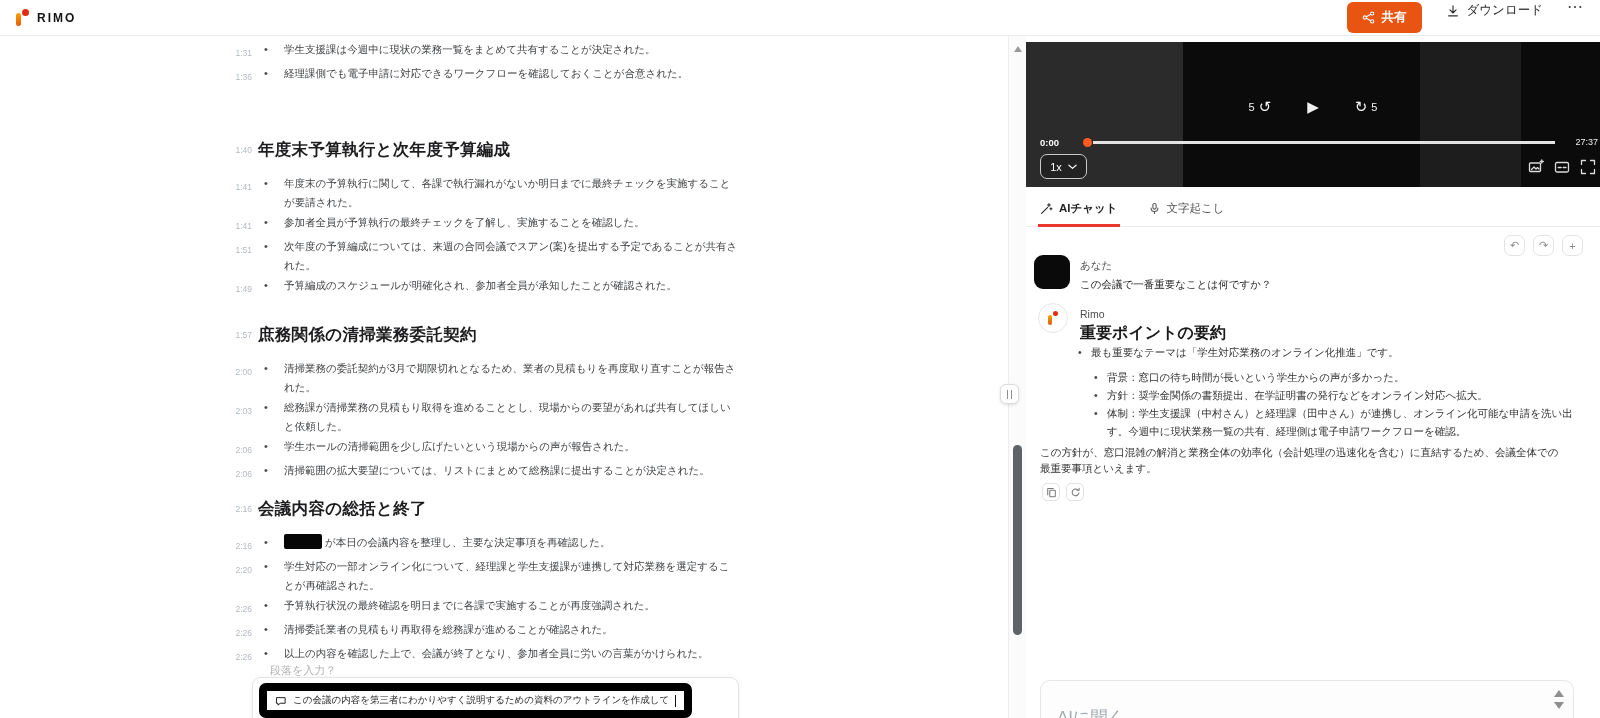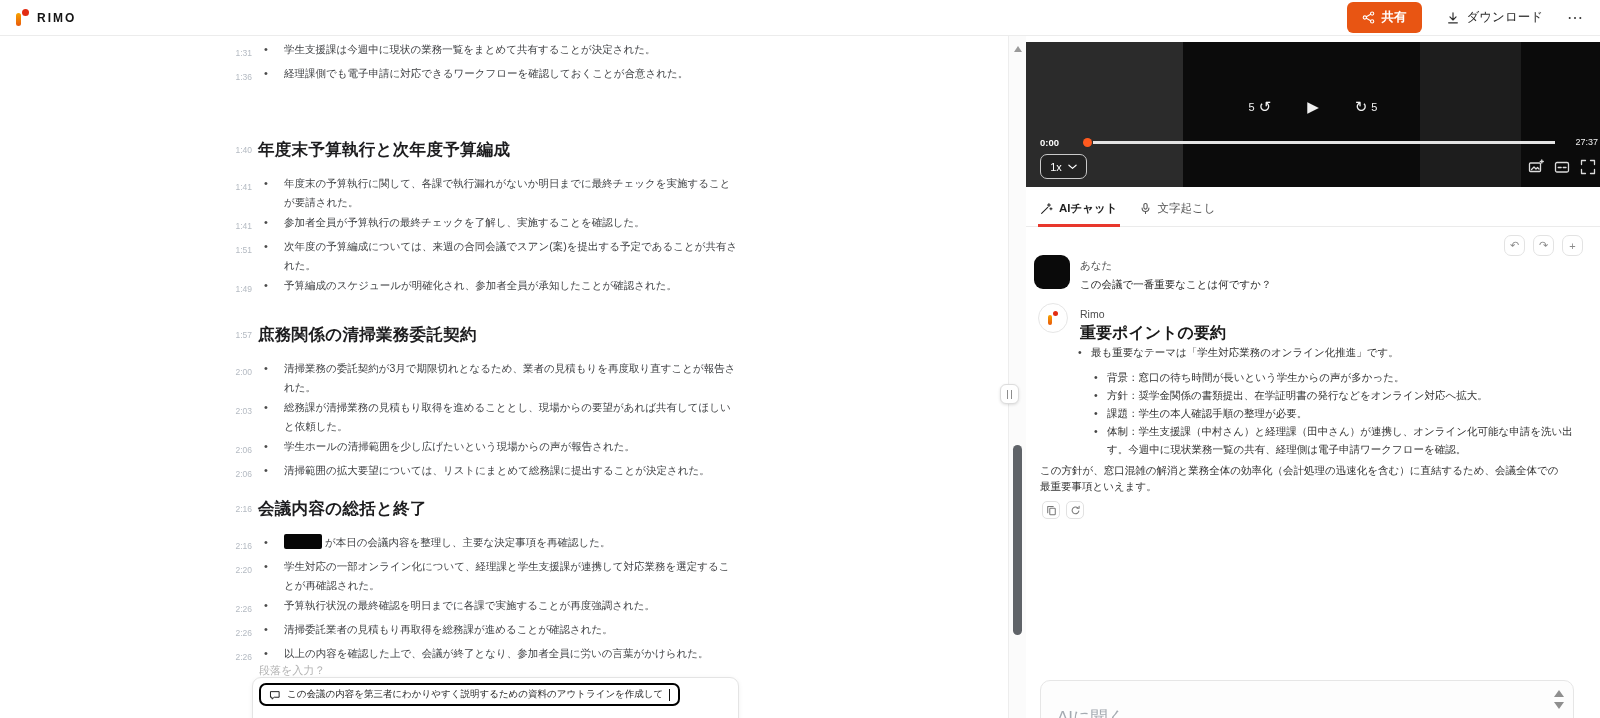--- a/index.html
+++ b/index.html
@@ -9,40 +9,40 @@
   svg{display:block}
   .ico{fill:none;stroke:currentColor;stroke-width:1.3;stroke-linecap:round;stroke-linejoin:round}
 
   
   .hdr{position:absolute;left:0;top:0;width:1600px;height:36px;background:#fff;border-bottom:1px solid #ececec;display:flex;align-items:center;padding:0 16px;z-index:9}
   .logo{display:flex;align-items:center;gap:7px;cursor:pointer}
   .logo-mark{position:relative;width:14px;height:17px}
   .logo-mark .bar{position:absolute;left:0;bottom:0;width:5px;height:13px;border-radius:3px;background:linear-gradient(180deg,#f7a400,#e8590c)}
   .logo-mark .dot{position:absolute;right:1px;top:0;width:7px;height:7px;border-radius:50%;background:#e32c12}
   .logo-text{font-size:12px;font-weight:700;letter-spacing:2px;color:#141414}
-  .hdr-actions{margin-left:auto;display:flex;align-items:center;gap:24px}
+  .hdr-actions{margin-left:auto;display:flex;align-items:flex-start;gap:24px}
   .btn-share{display:flex;align-items:center;gap:7px;background:#e85513;color:#fff;border:none;border-radius:6px;padding:7px 15px;font-size:12.5px;font-weight:600;cursor:pointer}
   .btn-download{display:flex;align-items:center;gap:7px;background:none;border:none;color:#2d2d2d;font-size:12.5px;cursor:pointer}
   .btn-more{background:none;border:none;font-size:16px;letter-spacing:1px;color:#444;cursor:pointer;line-height:10px}
 
   
   .doc-pane{position:absolute;left:0;top:36px;width:1008px;height:682px;background:#fff;overflow:hidden}
   .blk{position:absolute;left:230px;width:508px}
   .nrow{display:flex;font-size:10.5px;line-height:19px;color:#3d3f42;margin-bottom:1px}
   .nrow .t{flex:none;width:22px;text-align:right;font-size:8.5px;color:#b4bac2;padding-top:4px;cursor:pointer}
   .nrow .d{flex:none;width:10px;margin-left:9px;color:#4a4a4a;text-align:center}
   .nrow .d::before{content:"•";font-size:11px}
   .nrow .x{flex:1;margin-left:13px;cursor:text}
   .sec-h{display:flex;margin-bottom:12px;height:26px}
   .sec-h .t{flex:none;width:22px;text-align:right;font-size:8.5px;color:#b4bac2;padding-top:9px;cursor:pointer}
   .sec-h h2{font-size:16.5px;line-height:26px;font-weight:700;color:#1d1d1f;margin-left:6px;letter-spacing:.3px;cursor:text}
   .redact{display:inline-block;width:38px;height:15px;background:#060606;border-radius:2px;vertical-align:-3px;margin-right:3px}
-  .para-ph{position:absolute;left:259px;top:627px;font-size:11px;color:#b3b3b3;cursor:text}
+  .para-ph{position:absolute;left:270px;top:627px;font-size:11px;color:#b3b3b3;cursor:text}
   .prompt-box{position:absolute;left:252px;top:641px;width:487px;height:74px;background:#fff;border:1px solid #e4e4e4;border-radius:9px;box-shadow:0 1px 5px rgba(0,0,0,.06);padding:5px 6px;cursor:text}
-  .prompt-chip{display:inline-flex;align-items:center;gap:6px;max-width:100%;border:2px solid #000000;border-radius:7px;padding:3px 8px;font-size:9.5px;color:#1f1f1f;white-space:nowrap;cursor:pointer}
+  .prompt-chip{display:inline-flex;align-items:center;gap:6px;max-width:100%;border:8px solid #000000;border-radius:7px;padding:3px 8px;font-size:9.5px;color:#1f1f1f;white-space:nowrap;cursor:pointer}
   .prompt-chip .cur{width:1px;height:12px;background:#111}
 
   
   .vscroll{position:absolute;left:1008px;top:36px;width:18px;height:682px;background:#fbfbfb;border-left:1px solid #ededed}
   .vs-up{position:absolute;top:10px;left:5px;width:0;height:0;border-left:4px solid transparent;border-right:4px solid transparent;border-bottom:6px solid #9a9a9a;cursor:pointer}
   .vs-thumb{position:absolute;left:4px;top:409px;width:9px;height:190px;background:#5f6368;border-radius:5px;cursor:grab}
   .divider-pill{position:absolute;left:1000px;top:384px;width:19px;height:20px;background:#fff;border:1px solid #dcdcdc;border-radius:6px;box-shadow:0 1px 3px rgba(0,0,0,.12);display:flex;align-items:center;justify-content:center;z-index:5;cursor:pointer}
   .divider-pill i{display:block;width:5px;height:9px;border-left:1.5px solid #8d8d8d;border-right:1.5px solid #8d8d8d}
 
   
@@ -56,21 +56,21 @@
   .skip .arr{font-size:15px}
   .play{font-size:15px;cursor:pointer}
   .progress{position:absolute;left:14px;right:2px;top:94px;height:12px;display:flex;align-items:center;color:#fff}
   .progress .cur{font-size:9.5px;font-weight:700;margin-right:24px}
   .progress .knob{width:9px;height:9px;border-radius:50%;background:#ff5a1f;flex:none;cursor:grab}
   .progress .track{flex:1;height:3px;background:#e4e4e4;margin:0 0 0 1px;cursor:pointer}
   .progress .dur{font-size:9px;margin-left:20px;color:#f0f0f0}
   .speed{position:absolute;left:14px;top:112px;width:47px;height:25px;border:1.5px solid #c9c9c9;border-radius:7px;color:#fff;display:flex;align-items:center;justify-content:center;gap:6px;font-size:11px;cursor:pointer;background:rgba(0,0,0,.2)}
   .picon{position:absolute;top:117px;width:16px;height:16px;color:#dcdcdc;cursor:pointer}
 
-  .tabs{position:absolute;left:0;top:154px;width:574px;height:37px;border-bottom:1px solid #ebebeb;display:flex;align-items:stretch;padding-left:12px;gap:17px}
+  .tabs{position:absolute;left:0;top:154px;width:574px;height:37px;border-bottom:1px solid #ebebeb;display:flex;align-items:stretch;padding-left:12px;gap:26px}
   .tab{position:relative;display:flex;align-items:center;gap:6px;font-size:11.5px;color:#555;padding:0 2px;cursor:pointer}
   .tab.active{color:#1f1f1f;font-weight:700}
   .tab.active::after{content:"";position:absolute;left:0;right:0;bottom:-1px;height:3px;background:#e8372c}
 
   .chat{position:absolute;left:0;top:191px;width:574px;height:440px}
   .hist{position:absolute;top:8px;right:17px;display:flex;gap:8px}
   .hbtn{width:21px;height:21px;border:1px solid #e3e3e3;border-radius:7px;background:#fff;color:#8a8a8a;font-size:11px;display:flex;align-items:center;justify-content:center;cursor:pointer}
   .msg-user{position:absolute;left:8px;top:26px}
   .uav{position:absolute;left:0;top:2px;width:36px;height:34px;background:#0a0a0a;border-radius:9px}
   .ubody{margin-left:46px}
@@ -365,24 +365,20 @@
         <div class="li l2">
             <span class="dot"></span>
             <span>背景：窓口の待ち時間が長いという学生からの声が多かった。</span>
           </div>
         <div class="li l2">
             <span class="dot"></span>
             <span>方針：奨学金関係の書類提出、在学証明書の発行などをオンライン対応へ拡大。</span>
           </div>
         <div class="li l2">
             <span class="dot"></span>
-            <span>課題：学生の本人確認手順の整理が必要。</span>
-          </div>
-        <div class="li l2">
-            <span class="dot"></span>
             <span>体制：学生支援課（中村さん）と経理課（田中さん）が連携し、オンライン化可能な申請を洗い出す。今週中に現状業務一覧の共有、経理側は電子申請ワークフローを確認。</span>
           </div>
         <p class="closing">この方針が、窓口混雑の解消と業務全体の効率化（会計処理の迅速化を含む）に直結するため、会議全体での最重要事項といえます。</p>
         <div class="ai-actions">
           <button class="abtn">
               <span>
                 <svg class="ico" width="11" height="11" viewBox="0 0 14 14">
                   <rect x="4.8" y="4.2" width="7" height="8.3" rx="1"></rect>
                   <path d="M2.2 9.8V1.8h7"></path>
                 </svg>

